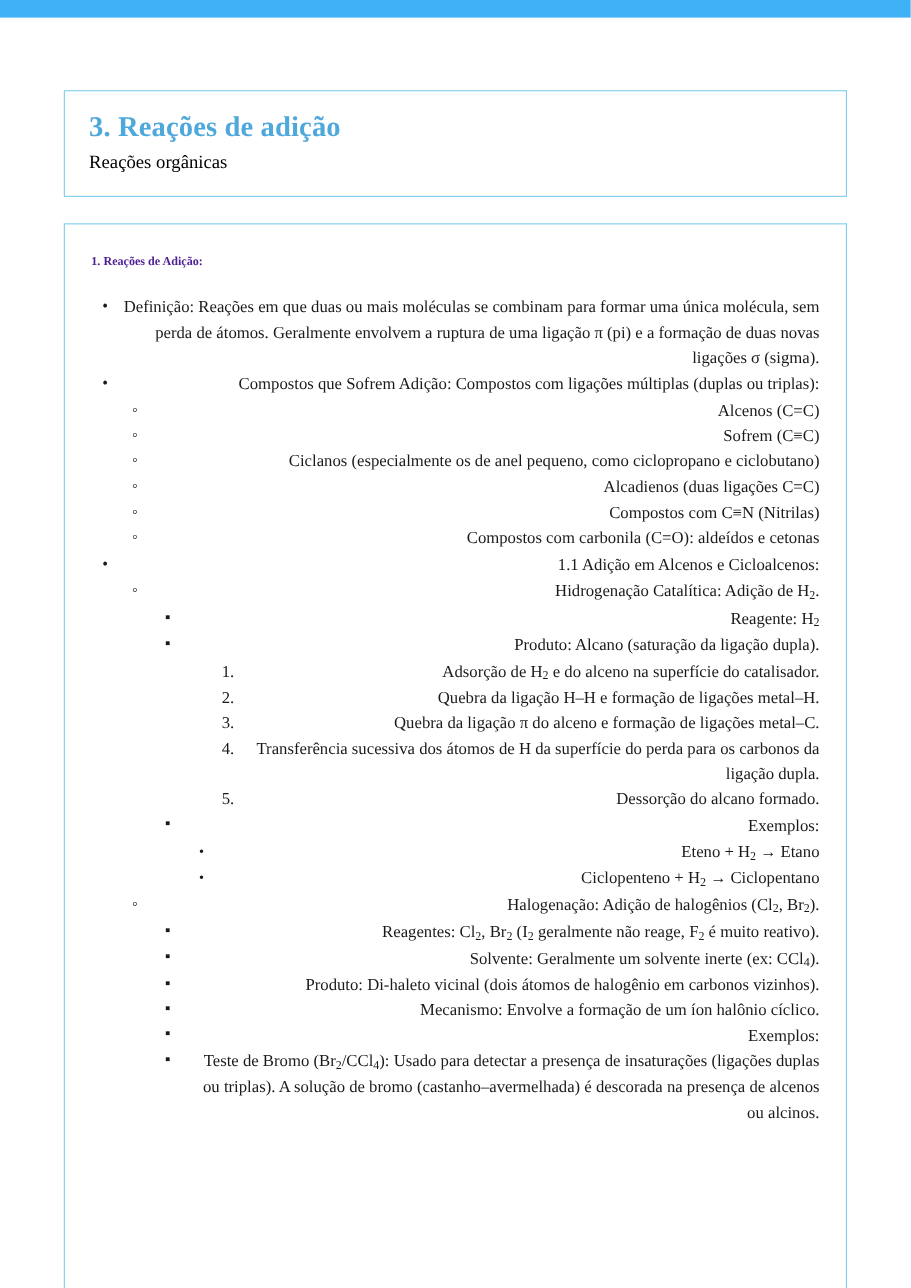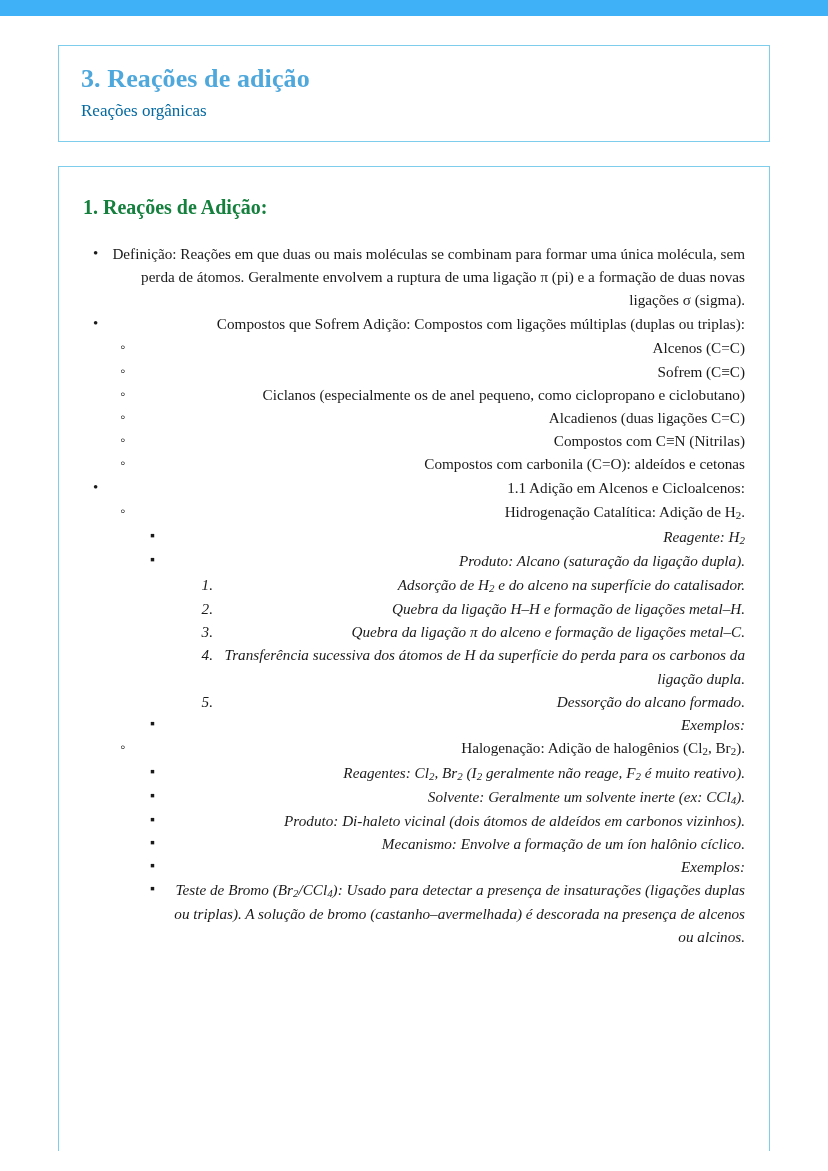--- a/index.html
+++ b/index.html
@@ -26,56 +26,56 @@
   }
 
   .page {
     width: 828px;
     padding: 0 58px;
     position: relative;
   }
 
   
   .header-card {
-    margin-top: 29px;
+    margin-top: 66px;
     border: 1px solid #7FCDED;
     background: #ffffff;
     padding: 18px 22px 20px 22px;
   }
   .doc-title {
     font-family: "Liberation Serif", "DejaVu Serif", serif;
     font-size: 26px;
     font-weight: 700;
     color: #4FA8DC;
     line-height: 1.18;
     margin: 0 0 6px 0;
     letter-spacing: 0.1px;
   }
   .doc-subtitle {
     font-size: 17px;
     font-weight: 400;
-    color: #0369a1;
+    color: #000000;
     line-height: 1.2;
     margin: 0;
   }
 
   
   .content-card {
     margin-top: 24px;
     border: 1px solid #7FCDED;
     border-bottom: none;
     background: #ffffff;
     padding: 28px 24px 40px 24px;
     min-height: 985px;
   }
 
   .section-heading {
-    font-size: 20px;
+    font-size: 11px;
     font-weight: 700;
-    color: #15803d;
+    color: #4c1d95;
     margin: 0 0 22px 0;
     line-height: 1.25;
   }
 
   
   ul, ol { margin: 0; padding: 0; }
 
   ul.lvl1 {
     list-style: none;
     padding-left: 0;
@@ -119,21 +119,20 @@
   ul.lvl3 {
     list-style: none;
     padding-left: 0;
     margin-top: 1px;
   }
   ul.lvl3 > li {
     position: relative;
     padding-left: 29px;
     font-size: 15.2px;
     line-height: 1.52;
-    font-style: italic;
   }
   ul.lvl3 > li > .txt::before {
     content: "\25AA";
     position: absolute;
     left: 10px;
     top: 0;
     font-size: 14px;
     line-height: 1.6;
   }
 
@@ -255,34 +254,42 @@
                     <li>
                       <span class="txt">Transferência sucessiva dos átomos de H da superfície do perda para os carbonos da ligação dupla.</span>
                     </li>
                     <li>
                       <span class="txt">Dessorção do alcano formado.</span>
                     </li>
                   </ol>
                 </li>
                 <li>
                   <span class="txt">Exemplos:</span>
+                  <ul class="lvl4">
+                    <li>
+                      <span class="txt">Eteno + H<sub>2</sub> <span class="arrow">→</span> Etano</span>
+                    </li>
+                    <li>
+                      <span class="txt">Ciclopenteno + H<sub>2</sub> <span class="arrow">→</span> Ciclopentano</span>
+                    </li>
+                  </ul>
                 </li>
               </ul>
             </li>
             <li>
               <span class="txt">Halogenação: Adição de halogênios (Cl<sub>2</sub>, Br<sub>2</sub>).</span>
               <ul class="lvl3">
                 <li>
                   <span class="txt">Reagentes: Cl<sub>2</sub>, Br<sub>2</sub> (I<sub>2</sub> geralmente não reage, F<sub>2</sub> é muito reativo).</span>
                 </li>
                 <li>
                   <span class="txt">Solvente: Geralmente um solvente inerte (ex: CCl<sub>4</sub>).</span>
                 </li>
                 <li>
-                  <span class="txt">Produto: Di-haleto vicinal (dois átomos de aldeídos em carbonos vizinhos).</span>
+                  <span class="txt">Produto: Di-haleto vicinal (dois átomos de halogênio em carbonos vizinhos).</span>
                 </li>
                 <li>
                   <span class="txt">Mecanismo: Envolve a formação de um íon halônio cíclico.</span>
                 </li>
                 <li>
                   <span class="txt">Exemplos:</span>
                 </li>
                 <li>
                   <span class="txt">Teste de Bromo (Br<sub>2</sub>/CCl<sub>4</sub>): Usado para detectar a presença de insaturações (ligações duplas ou triplas). A solução de bromo (castanho–avermelhada) é descorada na presença de alcenos ou alcinos.</span>
                 </li>

